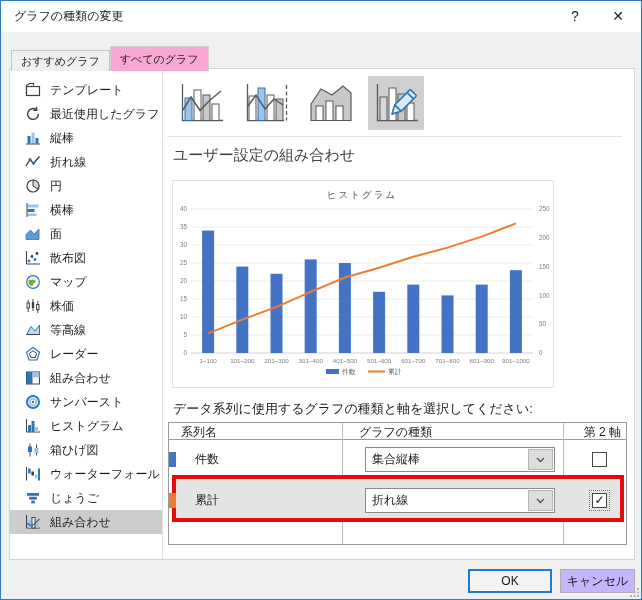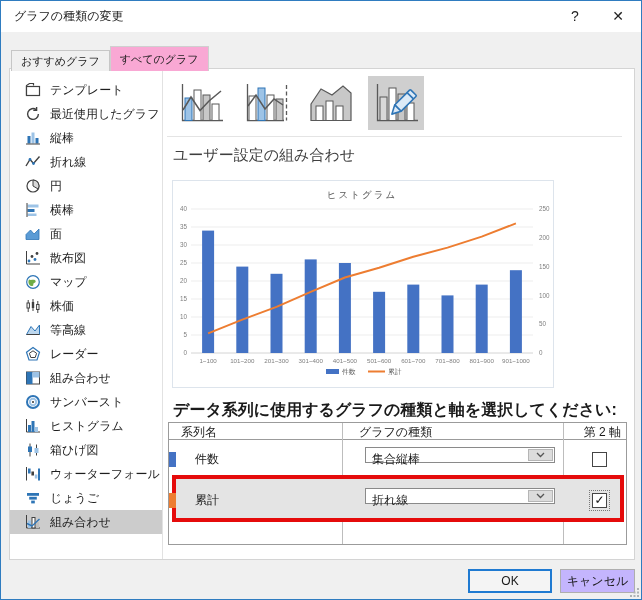--- a/index.html
+++ b/index.html
@@ -19,29 +19,29 @@
   .side-item{height:24px;display:flex;align-items:center;gap:9px;padding-left:15px;font-size:12px;color:#1e1e1e;white-space:nowrap;cursor:default;}
   .side-item.selected{background:#cccccc;}
   .side-item svg{flex:0 0 16px;}
   .main{position:absolute;left:154px;top:0;right:0;bottom:0;}
   .thumbrow{position:absolute;top:7px;left:9px;display:flex;gap:9px;}
   .thumb{width:56px;height:54px;display:flex;align-items:center;justify-content:center;cursor:default;}
   .thumb.selected{background:#cfcfcf;}
   .thumb-divider{position:absolute;top:67px;left:3px;right:12px;border-top:1px solid #e4e4e4;}
   .heading{position:absolute;top:77px;left:9px;font-size:15px;color:#3f3f3f;white-space:nowrap;}
   .chart-box{position:absolute;top:111px;left:8px;width:382px;height:208px;border:1px solid #dde4ec;background:#fff;}
-  .prompt{position:absolute;top:331px;left:9px;font-size:16px;color:#1a1a1a;white-space:nowrap;font-weight:bold;}
+  .prompt{position:absolute;top:331px;left:9px;font-size:13px;color:#1a1a1a;white-space:nowrap;}
   .series-table{position:absolute;top:353px;left:4px;width:459px;height:123px;border:1px solid #9b9b9b;background:#fff;}
   .th{position:absolute;top:1px;font-size:12px;color:#1a1a1a;white-space:nowrap;}
   .header-sep{position:absolute;top:16px;left:0;right:0;border-top:1px solid #9b9b9b;}
   .vsep{position:absolute;top:0;bottom:0;width:1px;background:#bdbdbd;}
   .red-frame{position:absolute;left:3px;top:52px;width:452px;height:47px;border:4px solid #e50b0b;background:#e4e4e4;z-index:1;}
   .swatch{position:absolute;width:7px;height:15px;z-index:2;}
   .series-label{position:absolute;left:26px;font-size:12px;z-index:2;white-space:nowrap;}
-  .dropdown{position:absolute;left:196px;width:190px;height:16px;border:1px solid #8a8a8a;background:#fff;z-index:2;}
+  .dropdown{position:absolute;left:196px;width:190px;height:25px;border:1px solid #8a8a8a;background:#fff;z-index:2;}
   .dd-text{position:absolute;left:6px;top:0;line-height:23px;font-size:12px;white-space:nowrap;}
   .dd-btn{position:absolute;top:1px;right:1px;bottom:1px;width:25px;background:#dcdcdc;border:1px solid #b5b5b5;display:flex;align-items:center;justify-content:center;cursor:default;}
   .checkbox{position:absolute;left:423px;width:15px;height:15px;border:1px solid #454545;background:#fff;z-index:2;
             font-size:12px;line-height:13px;text-align:center;color:#111;cursor:default;}
   .checkbox.checked{outline:1px dotted #777;outline-offset:2px;}
   .btn{position:absolute;top:568px;height:24px;font-size:12px;text-align:center;line-height:21px;cursor:default;}
   .btn-ok{left:467px;width:84px;background:#f4f4f4;border:2px solid #1f7ad1;}
   .btn-cancel{left:559px;width:75px;background:#c4b5fd;border:1px solid #aeaeae;line-height:22px;font-family:Liberation Serif, serif;}
   .grip{position:absolute;right:2px;bottom:2px;}
 </style>

